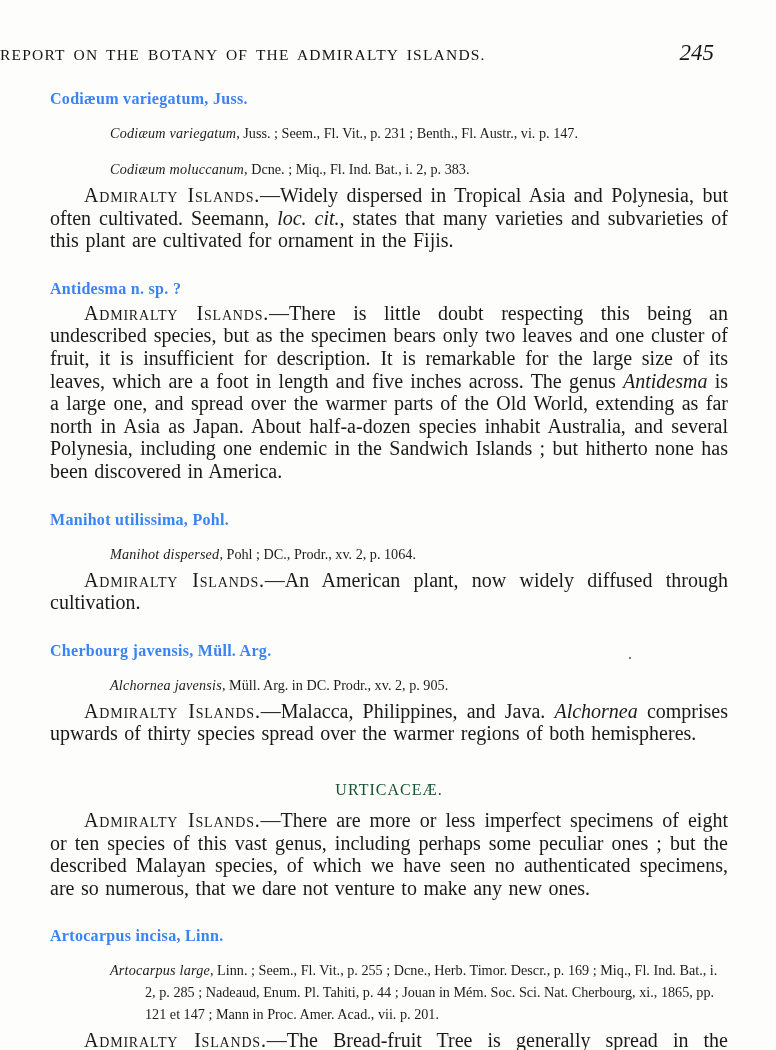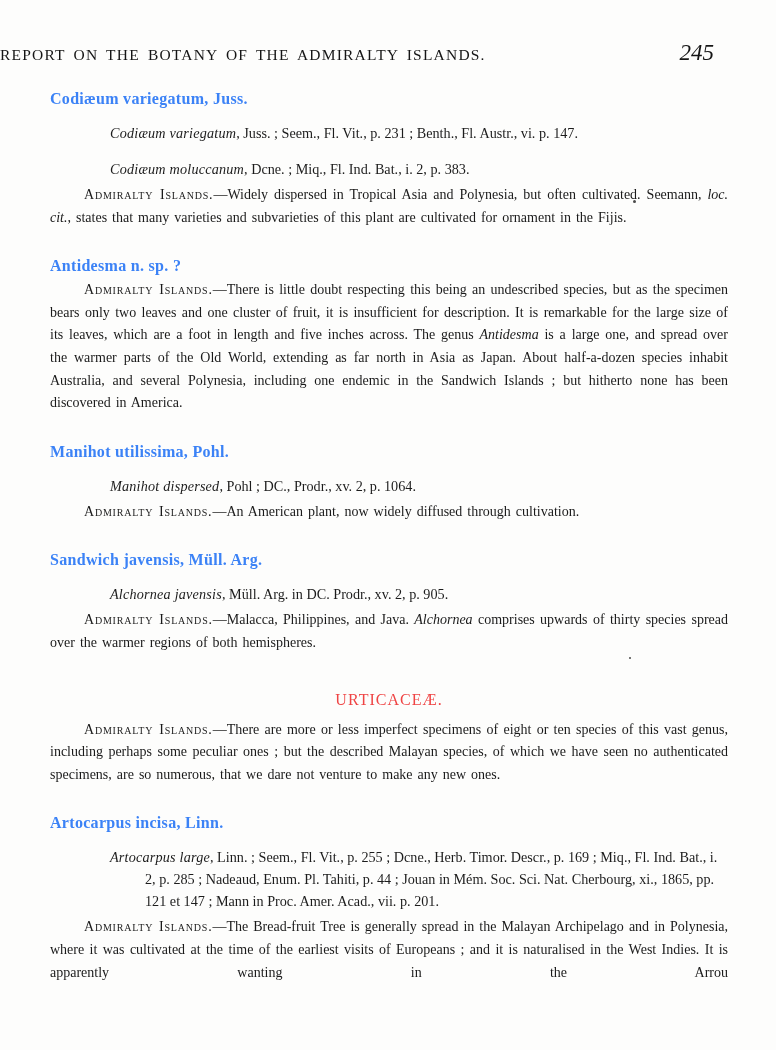--- a/index.html
+++ b/index.html
@@ -34,41 +34,41 @@
   .content {
     position: absolute;
     top: 62px; left: 50px; right: 48px;
   }
   h2.section {
     margin: 36px 0 10px 0;
     text-align: center;
     font-size: 16px;
     font-weight: normal;
     letter-spacing: 1px;
-    color: #ef4444;
+    color: #14532d;
   }
   h3.species {
     margin: 28px 0 3px 0;
     font-size: 16px;
     font-weight: 700;
     letter-spacing: 0.3px;
     color: #3b82f6;
   }
   p.ref {
     margin: 14px 0 1px 0;
     padding-left: 95px;
     text-indent: -35px;
     font-size: 14.2px;
     line-height: 22px;
     color: #1c1c1c;
   }
   p.ref i { letter-spacing: 0.2px; }
   p.body-para {
     margin: 4px 0 2px 0;
-    font-size: 14px;
+    font-size: 20px;
     line-height: 22.6px;
     text-align: justify;
     text-indent: 34px;
     word-spacing: 1.5px;
     color: #1a1a1a;
   }
   p.body-para.cut { text-align-last: justify; }
   .sc {
     font-variant: small-caps;
     letter-spacing: 0.8px;
@@ -91,21 +91,21 @@
   <div class="content">
       <h3 class="species">Codiæum variegatum, Juss.</h3>
       <p class="ref"><i>Codiæum variegatum</i><span>, Juss. ; Seem., Fl. Vit., p. 231 ; Benth., Fl. Austr., vi. p. 147.</span></p>
       <p class="ref"><i>Codiæum moluccanum</i><span>, Dcne. ; Miq., Fl. Ind. Bat., i. 2, p. 383.</span></p>
       <p class="body-para"><span class="sc">Admiralty Islands.</span><span>—Widely dispersed in Tropical Asia and Polynesia, but often cultivated.  Seemann, </span><i>loc. cit.</i><span>, states that many varieties and subvarieties of this plant are cultivated for ornament in the Fijis.</span></p>
       <h3 class="species">Antidesma n. sp. ?</h3>
       <p class="body-para"><span class="sc">Admiralty Islands.</span><span>—There is little doubt respecting this being an undescribed species, but as the specimen bears only two leaves and one cluster of fruit, it is insufficient for description.  It is remarkable for the large size of its leaves, which are a foot in length and five inches across.  The genus </span><i>Antidesma</i><span> is a large one, and spread over the warmer parts of the Old World, extending as far north in Asia as Japan.  About half-a-dozen species inhabit Australia, and several Polynesia, including one endemic in the Sandwich Islands ; but hitherto none has been discovered in America.</span></p>
       <h3 class="species">Manihot utilissima, Pohl.</h3>
       <p class="ref"><i>Manihot dispersed</i><span>, Pohl ; DC., Prodr., xv. 2, p. 1064.</span></p>
       <p class="body-para"><span class="sc">Admiralty Islands.</span><span>—An American plant, now widely diffused through cultivation.</span></p>
-      <h3 class="species">Sandwich javensis, Müll. Arg.</h3>
+      <h3 class="species">Cherbourg javensis, Müll. Arg.</h3>
       <p class="ref"><i>Alchornea javensis</i><span>, Müll. Arg. in DC. Prodr., xv. 2, p. 905.</span></p>
       <p class="body-para"><span class="sc">Admiralty Islands.</span><span>—Malacca, Philippines, and Java.  </span><i>Alchornea</i><span> comprises upwards of thirty species spread over the warmer regions of both hemispheres.</span></p>
       <h2 class="section">URTICACEÆ.</h2>
       <p class="body-para"><span class="sc">Admiralty Islands.</span><span>—There are more or less imperfect specimens of eight or ten species of this vast genus, including perhaps some peculiar ones ; but the described Malayan species, of which we have seen no authenticated specimens, are so numerous, that we dare not venture to make any new ones.</span></p>
       <h3 class="species">Artocarpus incisa, Linn.</h3>
       <p class="ref"><i>Artocarpus large</i><span>, Linn. ; Seem., Fl. Vit., p. 255 ; Dcne., Herb. Timor. Descr., p. 169 ; Miq., Fl. Ind. Bat., i. 2, p. 285 ; Nadeaud, Enum. Pl. Tahiti, p. 44 ; Jouan in Mém. Soc. Sci. Nat. Cherbourg, xi., 1865, pp. 121 et 147 ; Mann in Proc. Amer. Acad., vii. p. 201.</span></p>
       <p class="body-para cut"><span class="sc">Admiralty Islands.</span><span>—The Bread-fruit Tree is generally spread in the Malayan Archipelago and in Polynesia, where it was cultivated at the time of the earliest visits of Europeans ; and it is naturalised in the West Indies.  It is apparently wanting in the Arrou</span></p>
     </div>
   <div class="speck" id="speck-1"></div>
   <div class="speck" id="speck-2"></div>

